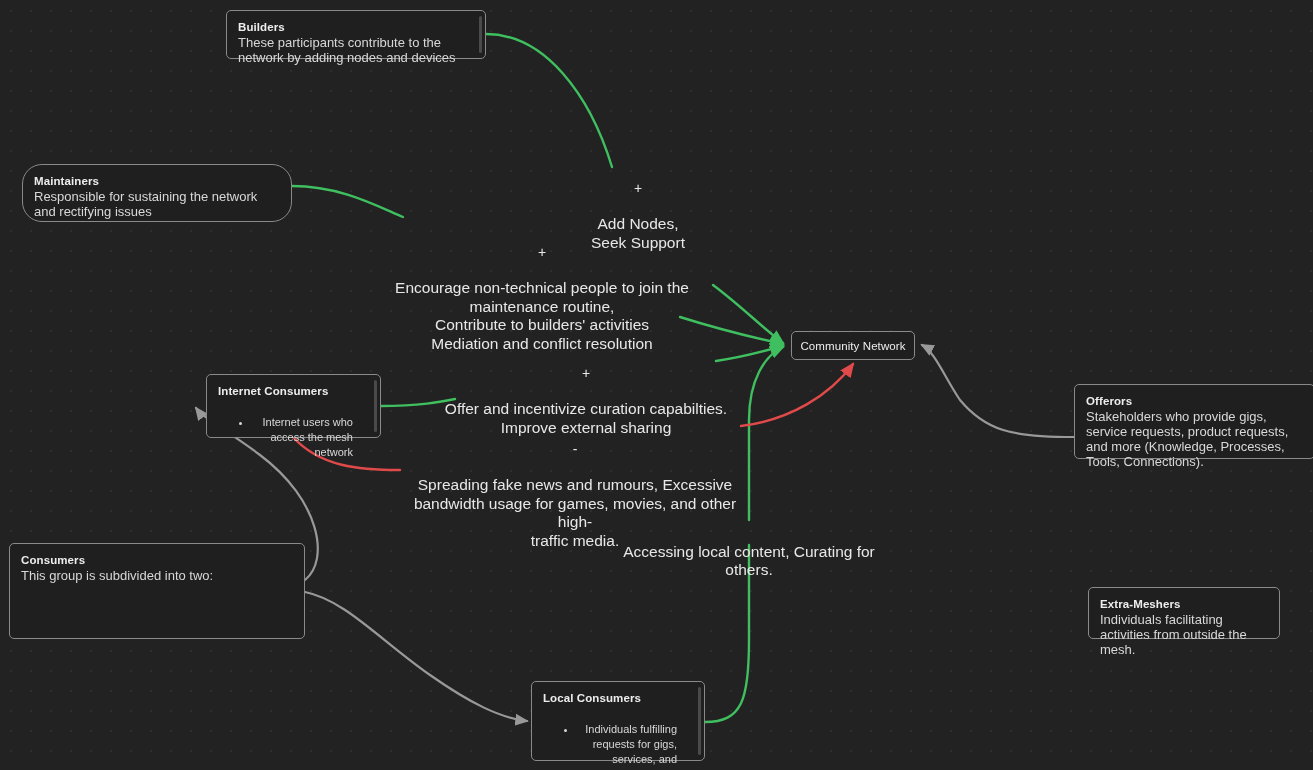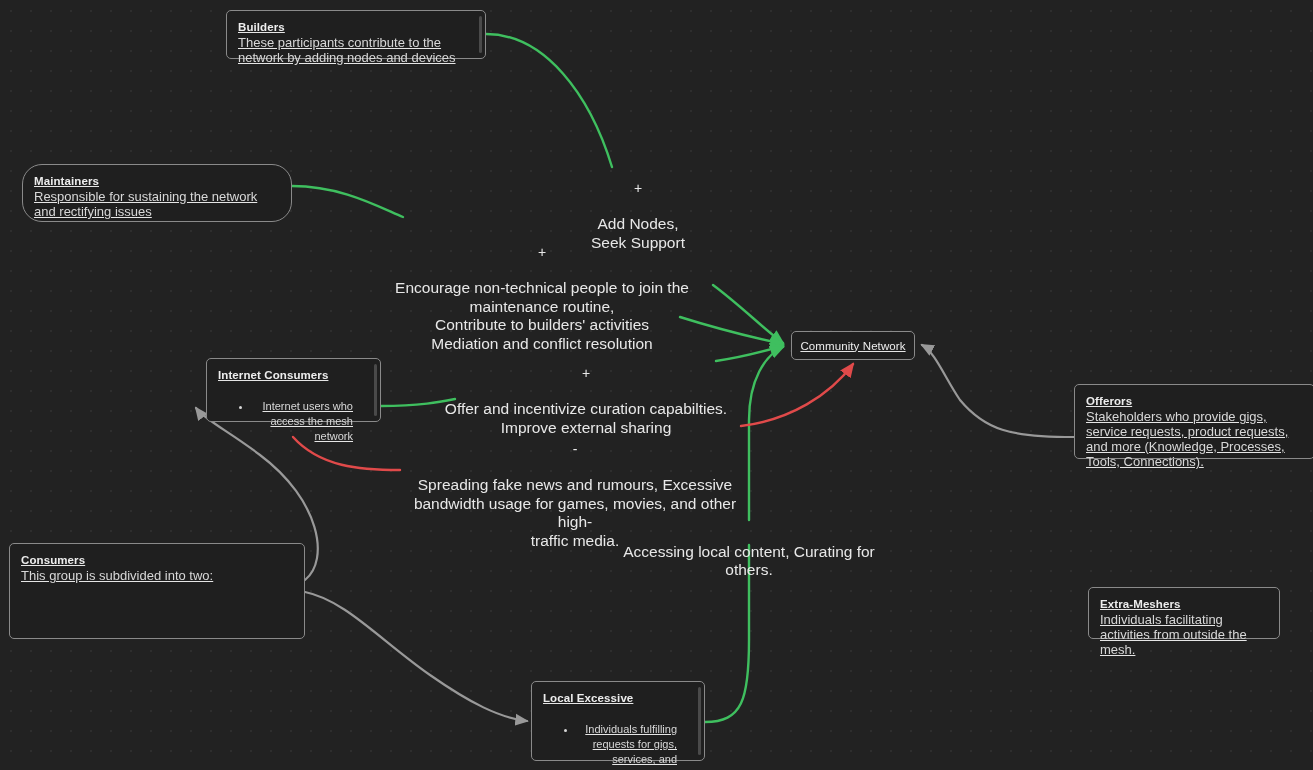--- a/index.html
+++ b/index.html
@@ -29,21 +29,20 @@
     pointer-events: none;
   }
   .node {
     position: absolute;
     box-sizing: border-box;
     background: #1f1f1f;
     border: 1px solid #8a8a8a;
     border-radius: 5px;
     color: #e6e6e6;
     padding: 8px 11px 9px 11px;
-    text-decoration: underline;
   }
   .node-title {
     font-size: 11.5px;
     font-weight: bold;
     letter-spacing: 0.1px;
     line-height: 16px;
     color: #ededed;
   }
   .node-desc {
     font-size: 13px;
@@ -153,35 +152,35 @@
   <div class="node" style="left:1074px; top:384px; width:241px; height:75px;">
     <div class="node-title">Offerors</div>
     <div class="node-desc">Stakeholders who provide gigs, service requests, product requests, and more (Knowledge, Processes, Tools, Connections).</div>
   </div>
 
   <div class="node" style="left:1088px; top:587px; width:192px; height:52px;">
     <div class="node-title">Extra-Meshers</div>
     <div class="node-desc">Individuals facilitating activities from outside the mesh.</div>
   </div>
 
-  <div class="node" style="left:206px; top:358px; width:175px; height:64px;">
+  <div class="node" style="left:206px; top:374px; width:175px; height:64px;">
     <div class="node-title">Internet Consumers</div>
     <ul class="node-list">
       <li>Internet users who access the mesh network</li>
     </ul>
     <div class="scrollbar-hint"></div>
   </div>
 
   <div class="node" style="left:9px; top:543px; width:296px; height:96px;">
     <div class="node-title">Consumers</div>
     <div class="node-desc">This group is subdivided into two:</div>
   </div>
 
   <div class="node" style="left:531px; top:681px; width:174px; height:80px;">
-    <div class="node-title">Local Excessive</div>
+    <div class="node-title">Local Consumers</div>
     <ul class="node-list">
       <li>Individuals fulfilling requests for gigs, services, and products.</li>
     </ul>
     <div class="scrollbar-hint"></div>
   </div>
 
   <div class="node node-center" style="left:791px; top:331px; width:124px; height:29px;">
     <div class="node-title">Community Network</div>
   </div>
 

